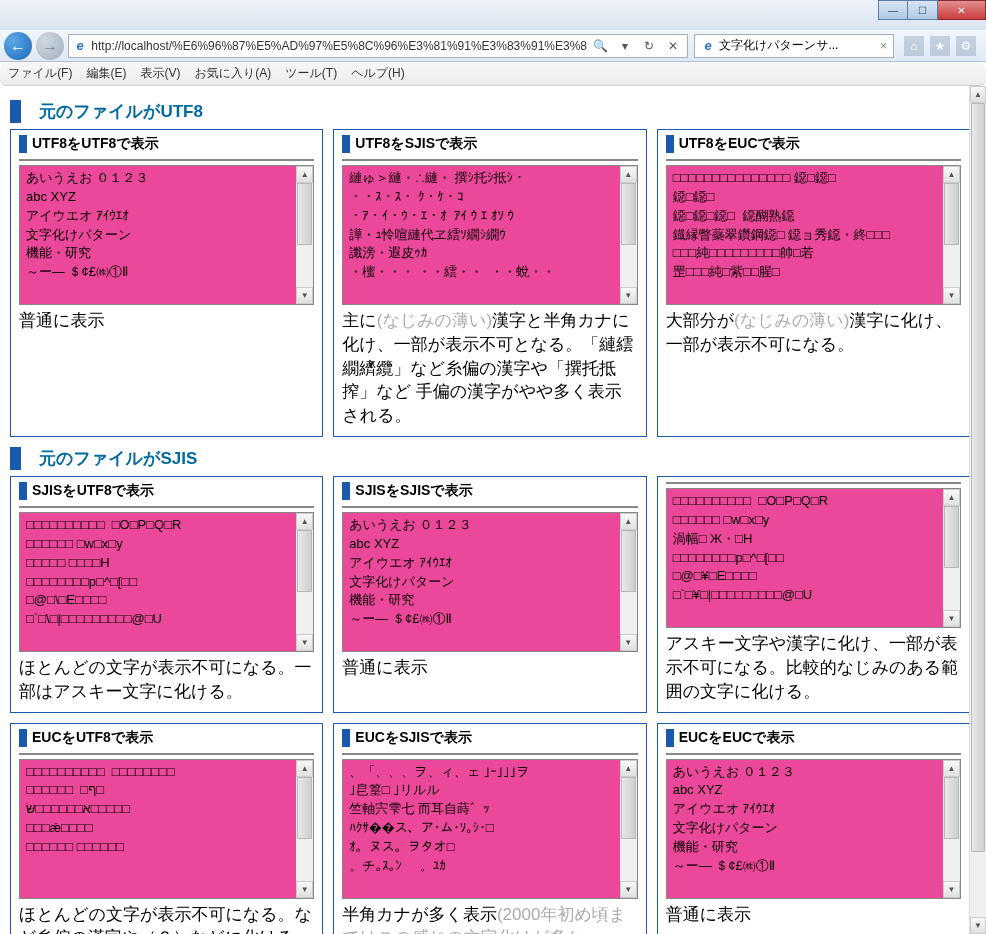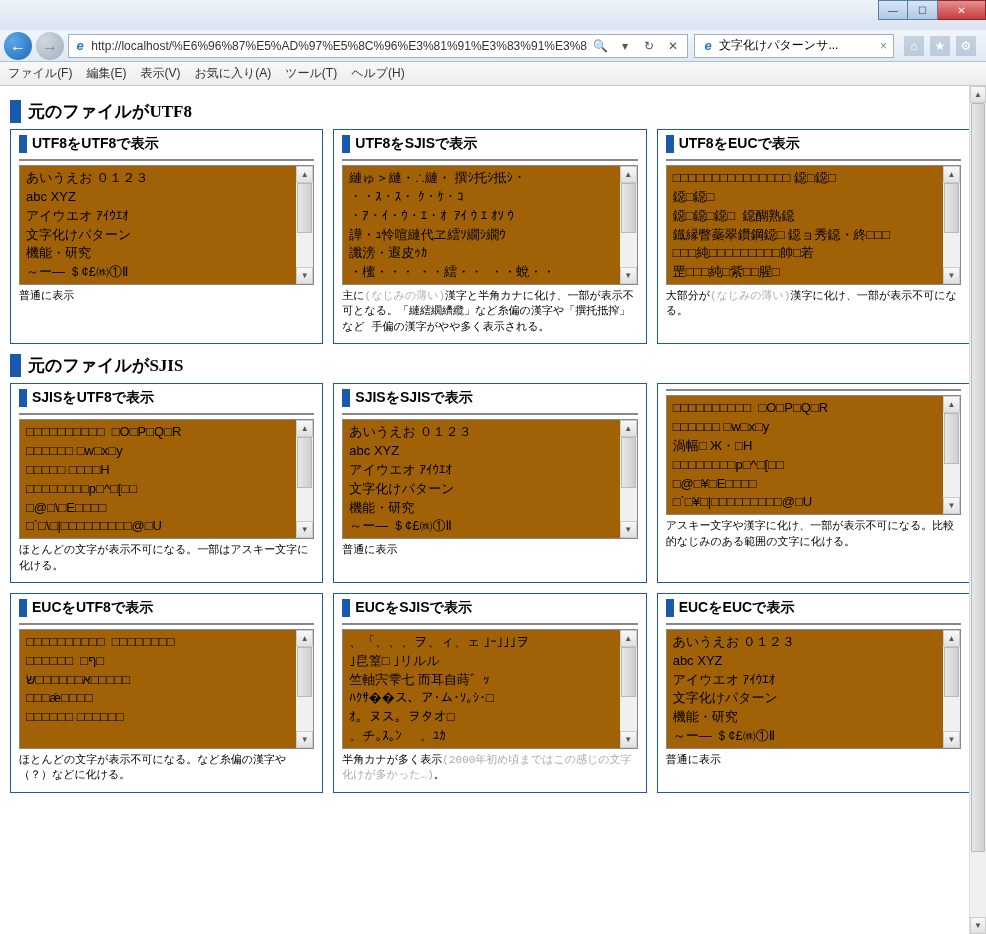--- a/index.html
+++ b/index.html
@@ -21,45 +21,45 @@
 .ie-icon { width: 14px; height: 14px; display: inline-flex; align-items: center; justify-content: center; color: #2a75c8; font-weight: bold; font-size: 13px; font-style: italic; }
 .url-text { flex: 1; font-size: 12px; color: #333; white-space: nowrap; overflow: hidden; text-align: right; }
 .url-btn { width: 20px; height: 20px; display: flex; align-items: center; justify-content: center; color: #555; font-size: 12px; }
 .tab { width: 200px; height: 24px; border: 1px solid #a0b0c0; background: #fff; display: flex; align-items: center; padding: 0 6px; gap: 4px; font-size: 12px; margin-left: 2px; }
 .tab-text { flex: 1; white-space: nowrap; overflow: hidden; text-overflow: ellipsis; }
 .tab-close { color: #888; }
 .nav-right { display: flex; gap: 6px; padding: 0 6px; color: #fff; }
 .nav-right span { width: 20px; height: 20px; display: flex; align-items: center; justify-content: center; background: rgba(100,130,160,0.3); font-size: 12px; }
 
 
-.menubar { height: 24px; background: linear-gradient(to bottom, #f8f8f8, #ececec); border-bottom: 1px solid #ccc; display: flex; align-items: center; padding: 0 8px; gap: 14px; font-size: 12px; color: #333; }
+.menubar { height: 24px; background: linear-gradient(to bottom, #f8f8f8, #ececec); border-bottom: 1px solid #ccc; display: flex; align-items: center; padding: 0 8px; gap: 14px; font-size: 12px; color: #333; border-radius: 7px; }
 
 
 .content-wrap { position: relative; height: calc(934px - 30px - 32px - 24px); overflow: hidden; }
 .content { padding: 6px 16px 6px 10px; }
 .scrollbar-v { position: absolute; right: 0; top: 0; width: 17px; height: 100%; background: #f0f0f0; border-left: 1px solid #ddd; }
 .scroll-arrow { height: 17px; background: linear-gradient(to bottom, #f8f8f8, #e0e0e0); border: 1px solid #ccc; display: flex; align-items: center; justify-content: center; font-size: 8px; color: #555; }
 .scroll-track { height: calc(100% - 34px); position: relative; }
 .scroll-thumb { position: absolute; left: 1px; right: 1px; top: 0; height: 92%; background: linear-gradient(to right, #e8e8e8, #d0d0d0); border: 1px solid #bbb; border-radius: 1px; }
 
-.section-head { border-left: 11px solid #1a5aae; padding-left: 7px; font-size: 17px; font-weight: bold; margin: 8px 0 6px 0; color: #000000; font-family: Liberation Serif, serif; }
+.section-head { border-left: 11px solid #1a5aae; padding-left: 18px; font-size: 17px; font-weight: bold; margin: 8px 0 6px 0; color: #0369a1; }
 
 .row { display: flex; gap: 10px; margin-bottom: 10px; }
 .card { flex: 1; border: 1px solid #1a5aae; padding: 5px 8px 8px 8px; display: flex; flex-direction: column; min-width: 0; }
 .card-head { border-left: 8px solid #1a5aae; padding-left: 5px; font-size: 14px; font-weight: bold; margin-bottom: 6px; }
 .card-underline { height: 2px; background: #888; margin-bottom: 4px; }
 
 .sample-box-wrap { position: relative; }
-.sample-box { border: 1px solid #888; background: #a16207; padding: 3px 20px 3px 6px; height: 120px; font-size: 13px; line-height: 1.45; white-space: pre; overflow: hidden; font-family: "MS PGothic", sans-serif; color: #000; }
+.sample-box { border: 1px solid #888; background: #ec4899; padding: 3px 20px 3px 6px; height: 140px; font-size: 13px; line-height: 1.45; white-space: pre; overflow: hidden; font-family: "MS PGothic", sans-serif; color: #000; }
 .sample-scroll { position: absolute; right: 1px; top: 1px; bottom: 1px; width: 17px; background: #f0f0f0; display: flex; flex-direction: column; }
 .sample-scroll .scroll-arrow { height: 17px; }
 .sample-scroll .track { flex: 1; position: relative; }
 .sample-scroll .thumb { position: absolute; left: 1px; right: 1px; top: 0; height: 60%; background: linear-gradient(to right, #e8e8e8, #cecece); border: 1px solid #b8b8b8; }
 
-.desc { margin-top: 4px; font-size: 11px; line-height: 1.4; color: #000; font-family: Liberation Mono, monospace; }
+.desc { margin-top: 4px; font-size: 17px; line-height: 1.4; color: #000; }
 .desc .faint { color: #aaa; }
 </style>
 </head>
 <body>
 
 <div class="titlebar">
   <div class="win-btns">
     <div class="win-btn">—</div>
     <div class="win-btn">☐</div>
     <div class="win-btn close">✕</div>

